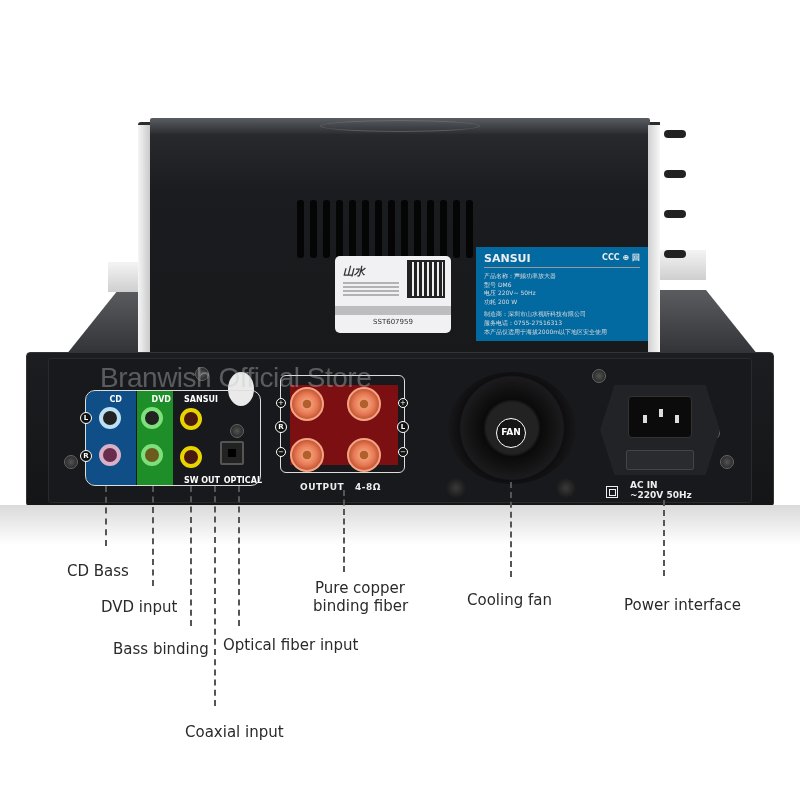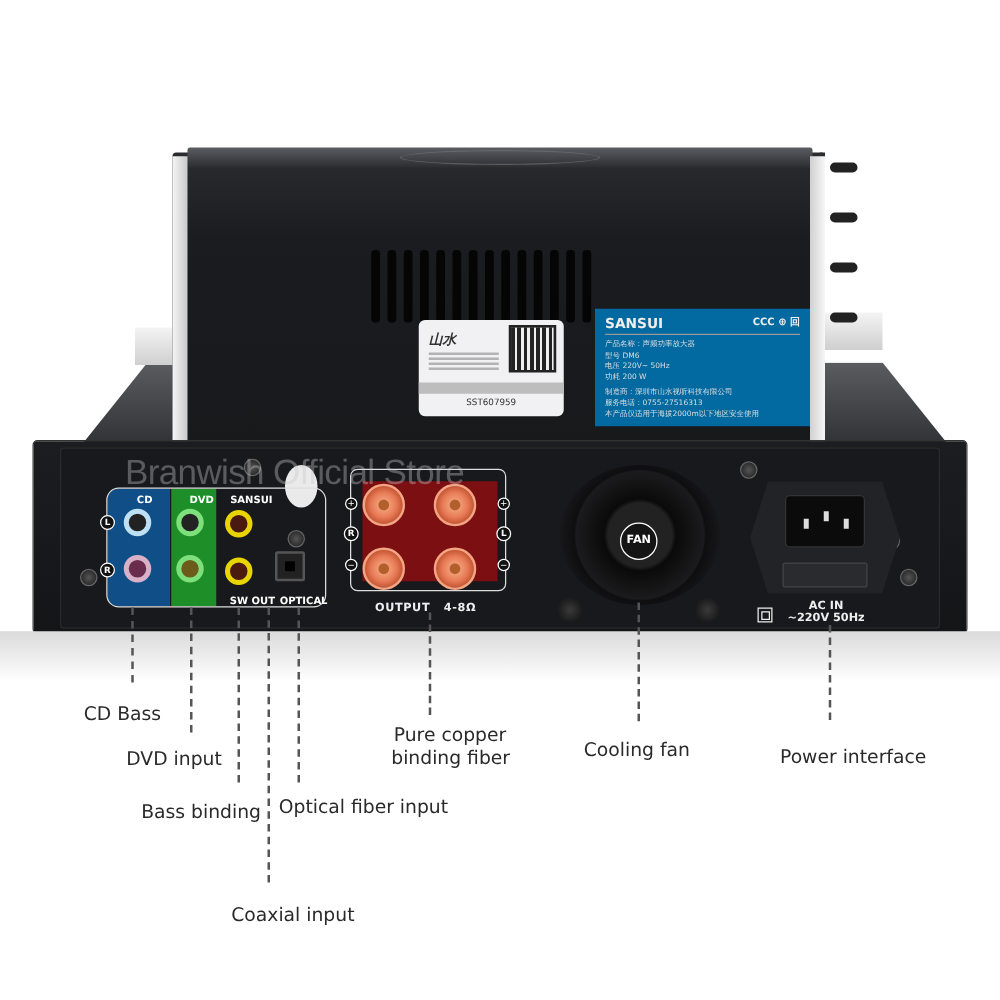--- a/index.html
+++ b/index.html
@@ -54,21 +54,21 @@
   .out-txt{left:300px;top:482px;font-size:9px;color:#eee;font-weight:bold;letter-spacing:.5px}
   
   .fan{left:448px;top:372px;width:128px;height:112px;border-radius:50%;background:radial-gradient(circle,#222 30%,#0a0a0a 34%,#1b1b1d 60%,#0e0e10 62%,#1b1b1d 80%)}
   .fan-badge{left:496px;top:418px;width:30px;height:30px;border-radius:50%;border:1.5px solid #fff;background:#151515;color:#fff;font-size:9px;font-weight:bold;text-align:center;line-height:27px}
   .foot{width:20px;height:20px;border-radius:50%;background:radial-gradient(#3a3a3a,#0c0c0c)}
   
   .pwr-plate{left:600px;top:385px;width:120px;height:90px;background:#222326;clip-path:polygon(12% 0,88% 0,100% 50%,88% 100%,12% 100%,0 50%)}
   .iec{left:628px;top:396px;width:64px;height:42px;background:#0b0b0b;border-radius:4px;border:1px solid #333}
   .pin{width:4px;height:8px;background:#ddd}
   .fuse{left:626px;top:450px;width:68px;height:20px;background:#2a2b2e;border:1px solid #444;border-radius:2px}
-  .ac-txt{left:630px;top:480px;font-size:9px;color:#eee;font-weight:bold;text-align:center;line-height:10px}
+  .ac-txt{left:630px;top:480px;font-size:9px;color:#eee;font-weight:bold;line-height:10px}
   .dbl-sq{left:606px;top:486px;width:12px;height:12px;border:1.5px solid #eee}
   .dbl-sq:after{content:"";position:absolute;left:2px;top:2px;width:5px;height:5px;border:1px solid #eee}
   
   .watermark{left:100px;top:362px;font-size:28px;color:rgba(200,200,200,.38);font-family:"Liberation Sans",sans-serif;white-space:nowrap;letter-spacing:-.5px}
   
   .dash{width:0;border-left:2px dashed #555}
   .cap{font-family:"DejaVu Sans","Liberation Sans",sans-serif;font-size:15px;color:#2a2a2a;white-space:nowrap;line-height:18px}
   .shadow{left:0;top:505px;width:800px;height:40px;background:linear-gradient(#dadada,#fff)}
 </style>
 </head>

